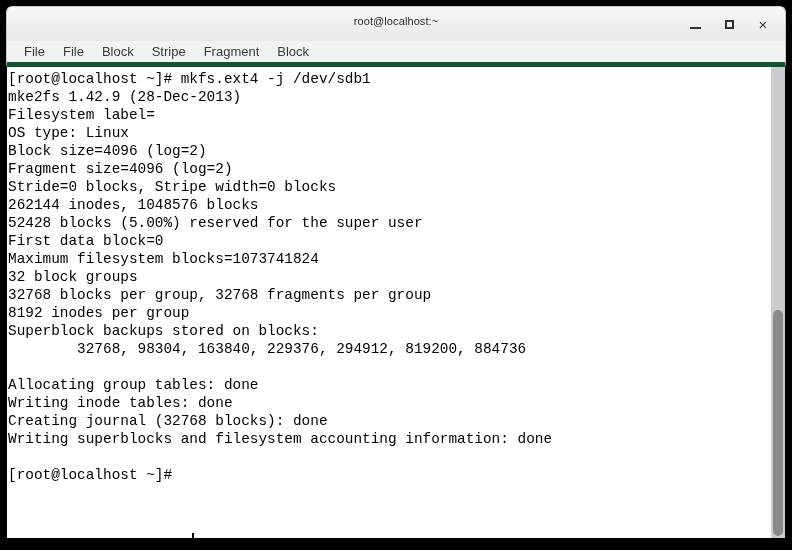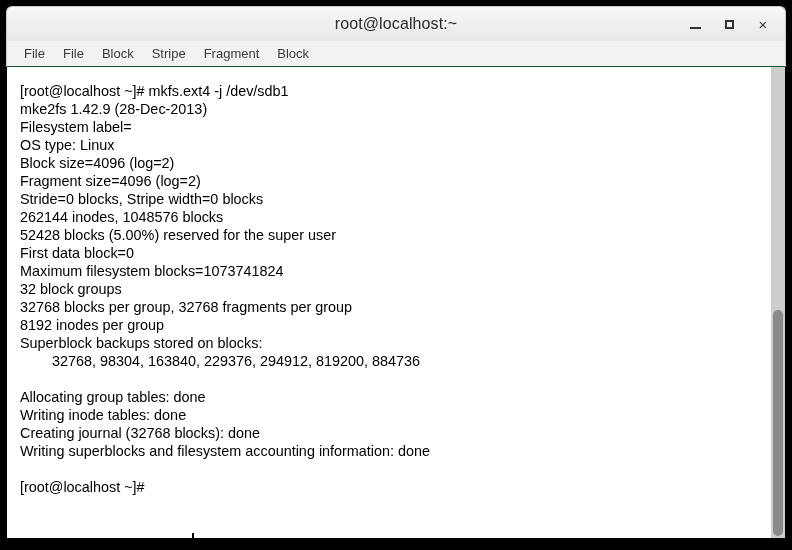--- a/index.html
+++ b/index.html
@@ -37,21 +37,21 @@
     border: 1px solid #c9c9c9;
     border-bottom: none;
     box-sizing: border-box;
   }
   #title-text {
     position: absolute;
     left: 0;
     right: 0;
     top: 8px;
     text-align: center;
-    font-size: 16px;
+    font-size: 11px;
     color: #2b2b2b;
     letter-spacing: 0.1px;
     font-family: "Liberation Sans", sans-serif;
   }
   .win-btn {
     position: absolute;
     top: 6px;
     width: 22px;
     height: 22px;
     display: flex;
@@ -88,21 +88,21 @@
   
   #menubar {
     position: absolute;
     left: 6px;
     top: 41px;
     width: 780px;
     height: 26px;
     background: #f2f2f2;
     border-left: 1px solid #c9c9c9;
     border-right: 1px solid #c9c9c9;
-    border-bottom: 1px solid #14532d;
+    border-bottom: 5px solid #14532d;
     box-sizing: border-box;
     display: flex;
     align-items: center;
     padding-left: 8px;
   }
   .menu-item {
     font-size: 13px;
     color: #3a3a3a;
     padding: 2px 9px;
     font-family: "Liberation Sans", sans-serif;
@@ -117,22 +117,22 @@
     width: 778px;
     height: 471px;
     background: #ffffff;
     overflow: hidden;
     box-sizing: border-box;
   }
   #term-text {
     position: absolute;
     left: 1px;
     top: 3px;
-    margin: 12px;
-    font-family: Liberation Sans, sans-serif;
+    margin: 0;
+    font-family: Liberation Mono, monospace;
     font-size: 14.4px;
     line-height: 18px;
     color: #000000;
     white-space: pre;
     letter-spacing: 0px;
   }
   #cursor {
     position: absolute;
     left: 185px;
     top: 466px;

